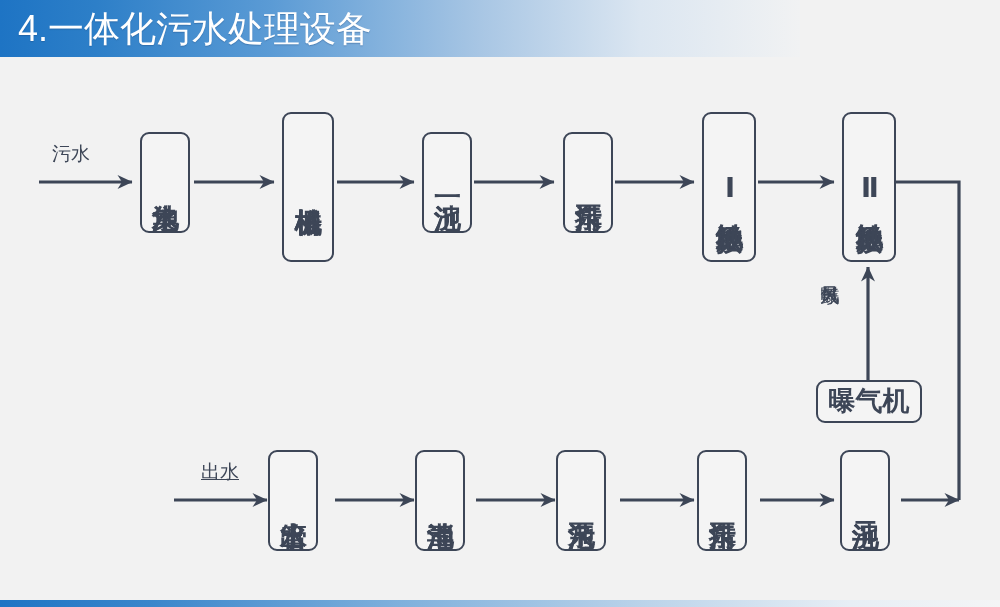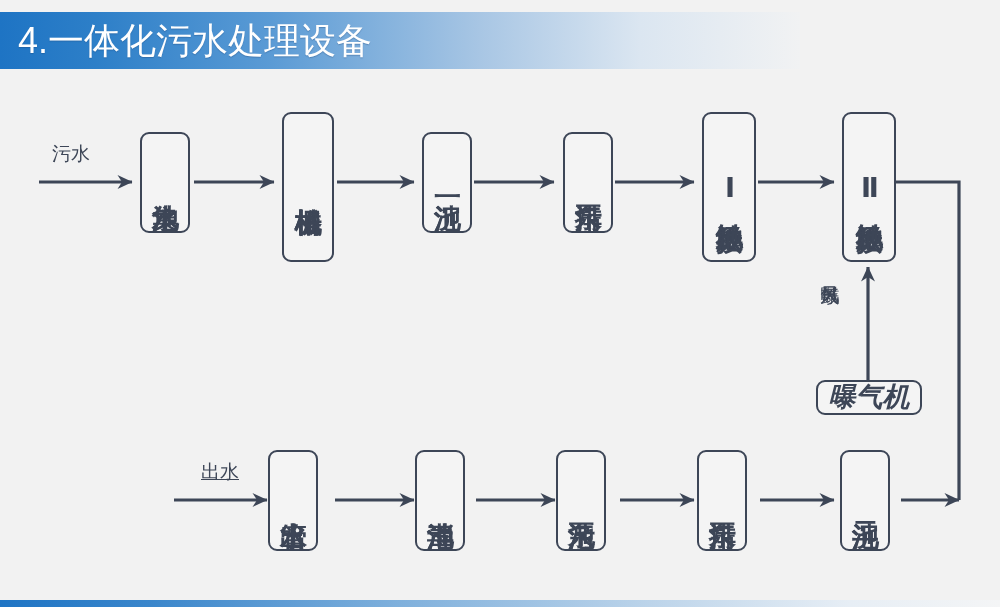--- a/index.html
+++ b/index.html
@@ -10,21 +10,21 @@
     overflow: hidden;
   }
   #page {
     position: relative;
     width: 1000px; height: 607px;
     background: #f2f2f2;
   }
   
   .header-bar {
     position: absolute;
-    left: 0; top: 12px;
+    left: 0; top: 0;
     width: 800px; height: 57px;
     background: linear-gradient(90deg,
         #1e74c4 0%,
         #2d7fc8 12%,
         #5b9bd5 34%,
         #a8c6e4 60%,
         #dbe6f1 80%,
         #f1f2f3 100%);
   }
   .header-title {
@@ -172,21 +172,21 @@
     </div>
 
     <div class="node vert" style="left:698px; top:55px; width:54px; height:150px;">
       <span class="lbl">Ⅰ级接触池</span>
     </div>
 
     <div class="node vert" style="left:838px; top:55px; width:54px; height:150px;">
       <span class="lbl">Ⅱ级接触池</span>
     </div>
 
-    <div class="node horiz" style="left:812px; top:323px; width:106px; height:35px;font-style:italic;">
+    <div class="node horiz" style="left:812px; top:323px; width:106px; height:43px;">
       <span class="lbl">曝气机</span>
     </div>
 
     <div class="node vert" style="left:836px; top:393px; width:50px; height:101px;">
       <span class="lbl">二沉池</span>
     </div>
 
     <div class="node vert" style="left:693px; top:393px; width:50px; height:101px;">
       <span class="lbl">排污泵</span>
     </div>

